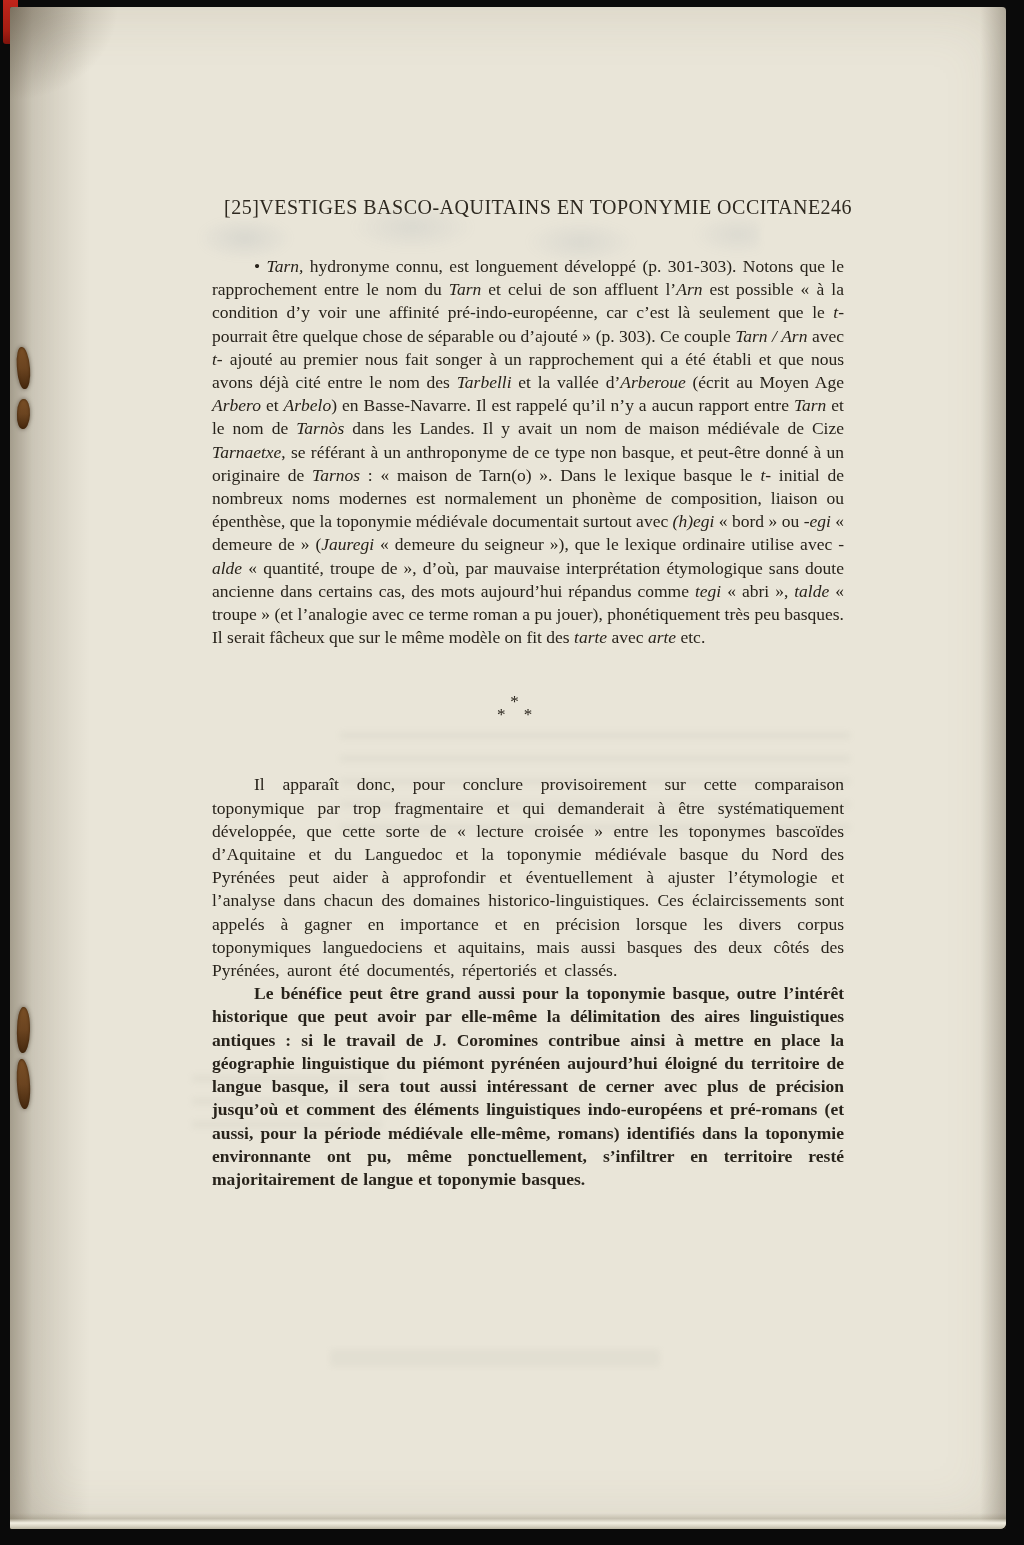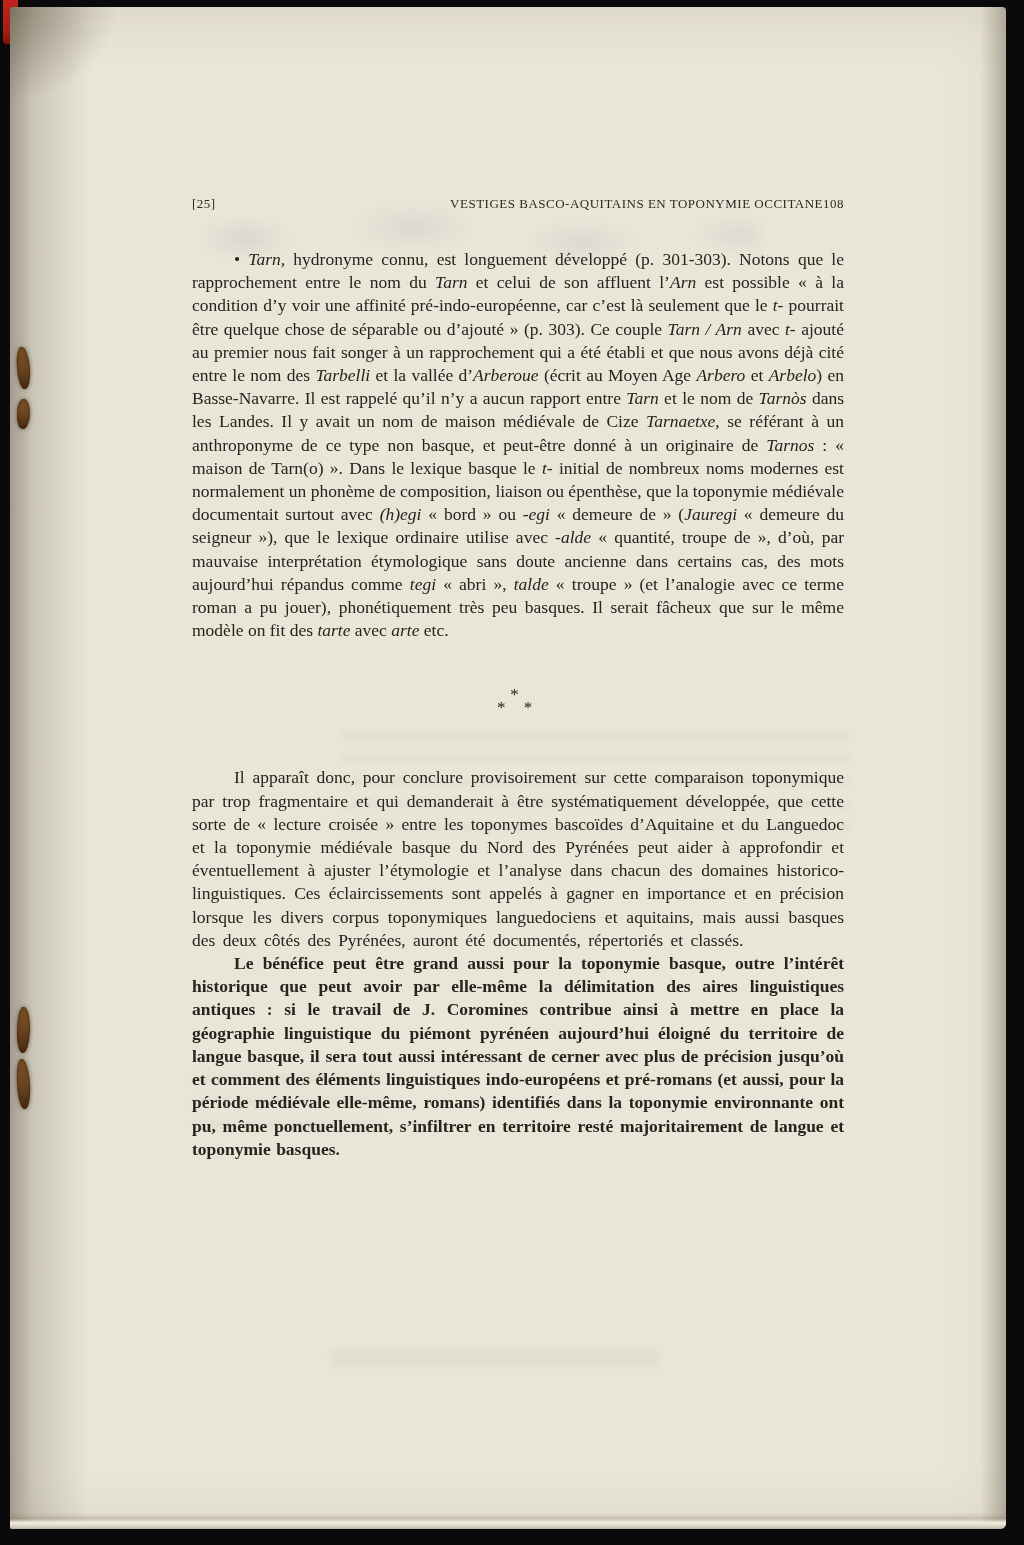--- a/index.html
+++ b/index.html
@@ -81,32 +81,33 @@
     background: rgba(158,162,148,0.30);
     opacity:0.30;
   }
 
   .content {
     position:absolute; left:182px; top:189px; width:652px;
     color: var(--ink, #28231b);
   }
   .page-header {
     display:flex; justify-content:space-between; align-items:baseline;
-    font-size:13px; letter-spacing:0.5px; color:#2e2920;
+    font-size:20px; letter-spacing:0.5px; color:#2e2920;
     white-space:nowrap;
+    margin-left:32px;
   }
   .page-header .running-title { flex:1; text-align:right; }
 
   .page-body {
     margin-top:36px;
     font-size:17.5px;
     line-height:23.2px;
     text-align:justify;
   }
-  p.para { text-indent:42px; }
+  p.para { text-indent:42px;margin-left:20px; }
   p.para em { font-style:italic; }
   p.loose { word-spacing:3px; }
   p.semi-loose { word-spacing:1px;font-weight:bold; }
 
   .separator {
     text-align:center;
     font-size:17px;
     line-height:13px;
     letter-spacing:7px;
     margin:46px 0 52px;
@@ -131,21 +132,21 @@
 
     <div class="stitch s1"></div>
     <div class="stitch s2"></div>
     <div class="stitch s3"></div>
     <div class="stitch s4"></div>
 
     <div class="content">
       <div class="page-header">
         <span class="bracket-number">[25]</span>
         <span class="running-title">VESTIGES BASCO-AQUITAINS EN TOPONYMIE OCCITANE</span>
-        <span class="page-number">108</span>
+        <span class="page-number">246</span>
       </div>
 
       <div class="page-body">
         <p class="para"><span>• </span><em>Tarn,</em><span> hydronyme connu, est longuement développé (p. 301-303). Notons que le rapprochement entre le nom du </span><em>Tarn</em><span> et celui de son affluent l’</span><em>Arn</em><span> est possible « à la condition d’y voir une affinité pré-indo-européenne, car c’est là seulement que le </span><em>t-</em><span> pourrait être quelque chose de séparable ou d’ajouté » (p. 303). Ce couple </span><em>Tarn / Arn</em><span> avec </span><em>t-</em><span> ajouté au premier nous fait songer à un rapprochement qui a été établi et que nous avons déjà cité entre le nom des </span><em>Tarbelli</em><span> et la vallée d’</span><em>Arberoue</em><span> (écrit au Moyen Age </span><em>Arbero</em><span> et </span><em>Arbelo</em><span>) en Basse-Navarre. Il est rappelé qu’il n’y a aucun rapport entre </span><em>Tarn</em><span> et le nom de </span><em>Tarnòs</em><span> dans les Landes. Il y avait un nom de maison médiévale de Cize </span><em>Tarnaetxe</em><span>, se référant à un anthroponyme de ce type non basque, et peut-être donné à un originaire de </span><em>Tarnos</em><span> : « maison de Tarn(o) ». Dans le lexique basque le </span><em>t-</em><span> initial de nombreux noms modernes est normalement un phonème de composition, liaison ou épenthèse, que la toponymie médiévale documentait surtout avec </span><em>(h)egi</em><span> « bord » ou </span><em>-egi</em><span> « demeure de » (</span><em>Jauregi</em><span> « demeure du seigneur »), que le lexique ordinaire utilise avec </span><em>-alde</em><span> « quantité, troupe de », d’où, par mauvaise interprétation étymologique sans doute ancienne dans certains cas, des mots aujourd’hui répandus comme </span><em>tegi</em><span> « abri », </span><em>talde</em><span> « troupe » (et l’analogie avec ce terme roman a pu jouer), phonétiquement très peu basques. Il serait fâcheux que sur le même modèle on fit des </span><em>tarte</em><span> avec </span><em>arte</em><span> etc.</span></p>
 
         <div class="separator">
           <div>*</div>
           <div>* *</div>
         </div>
 

